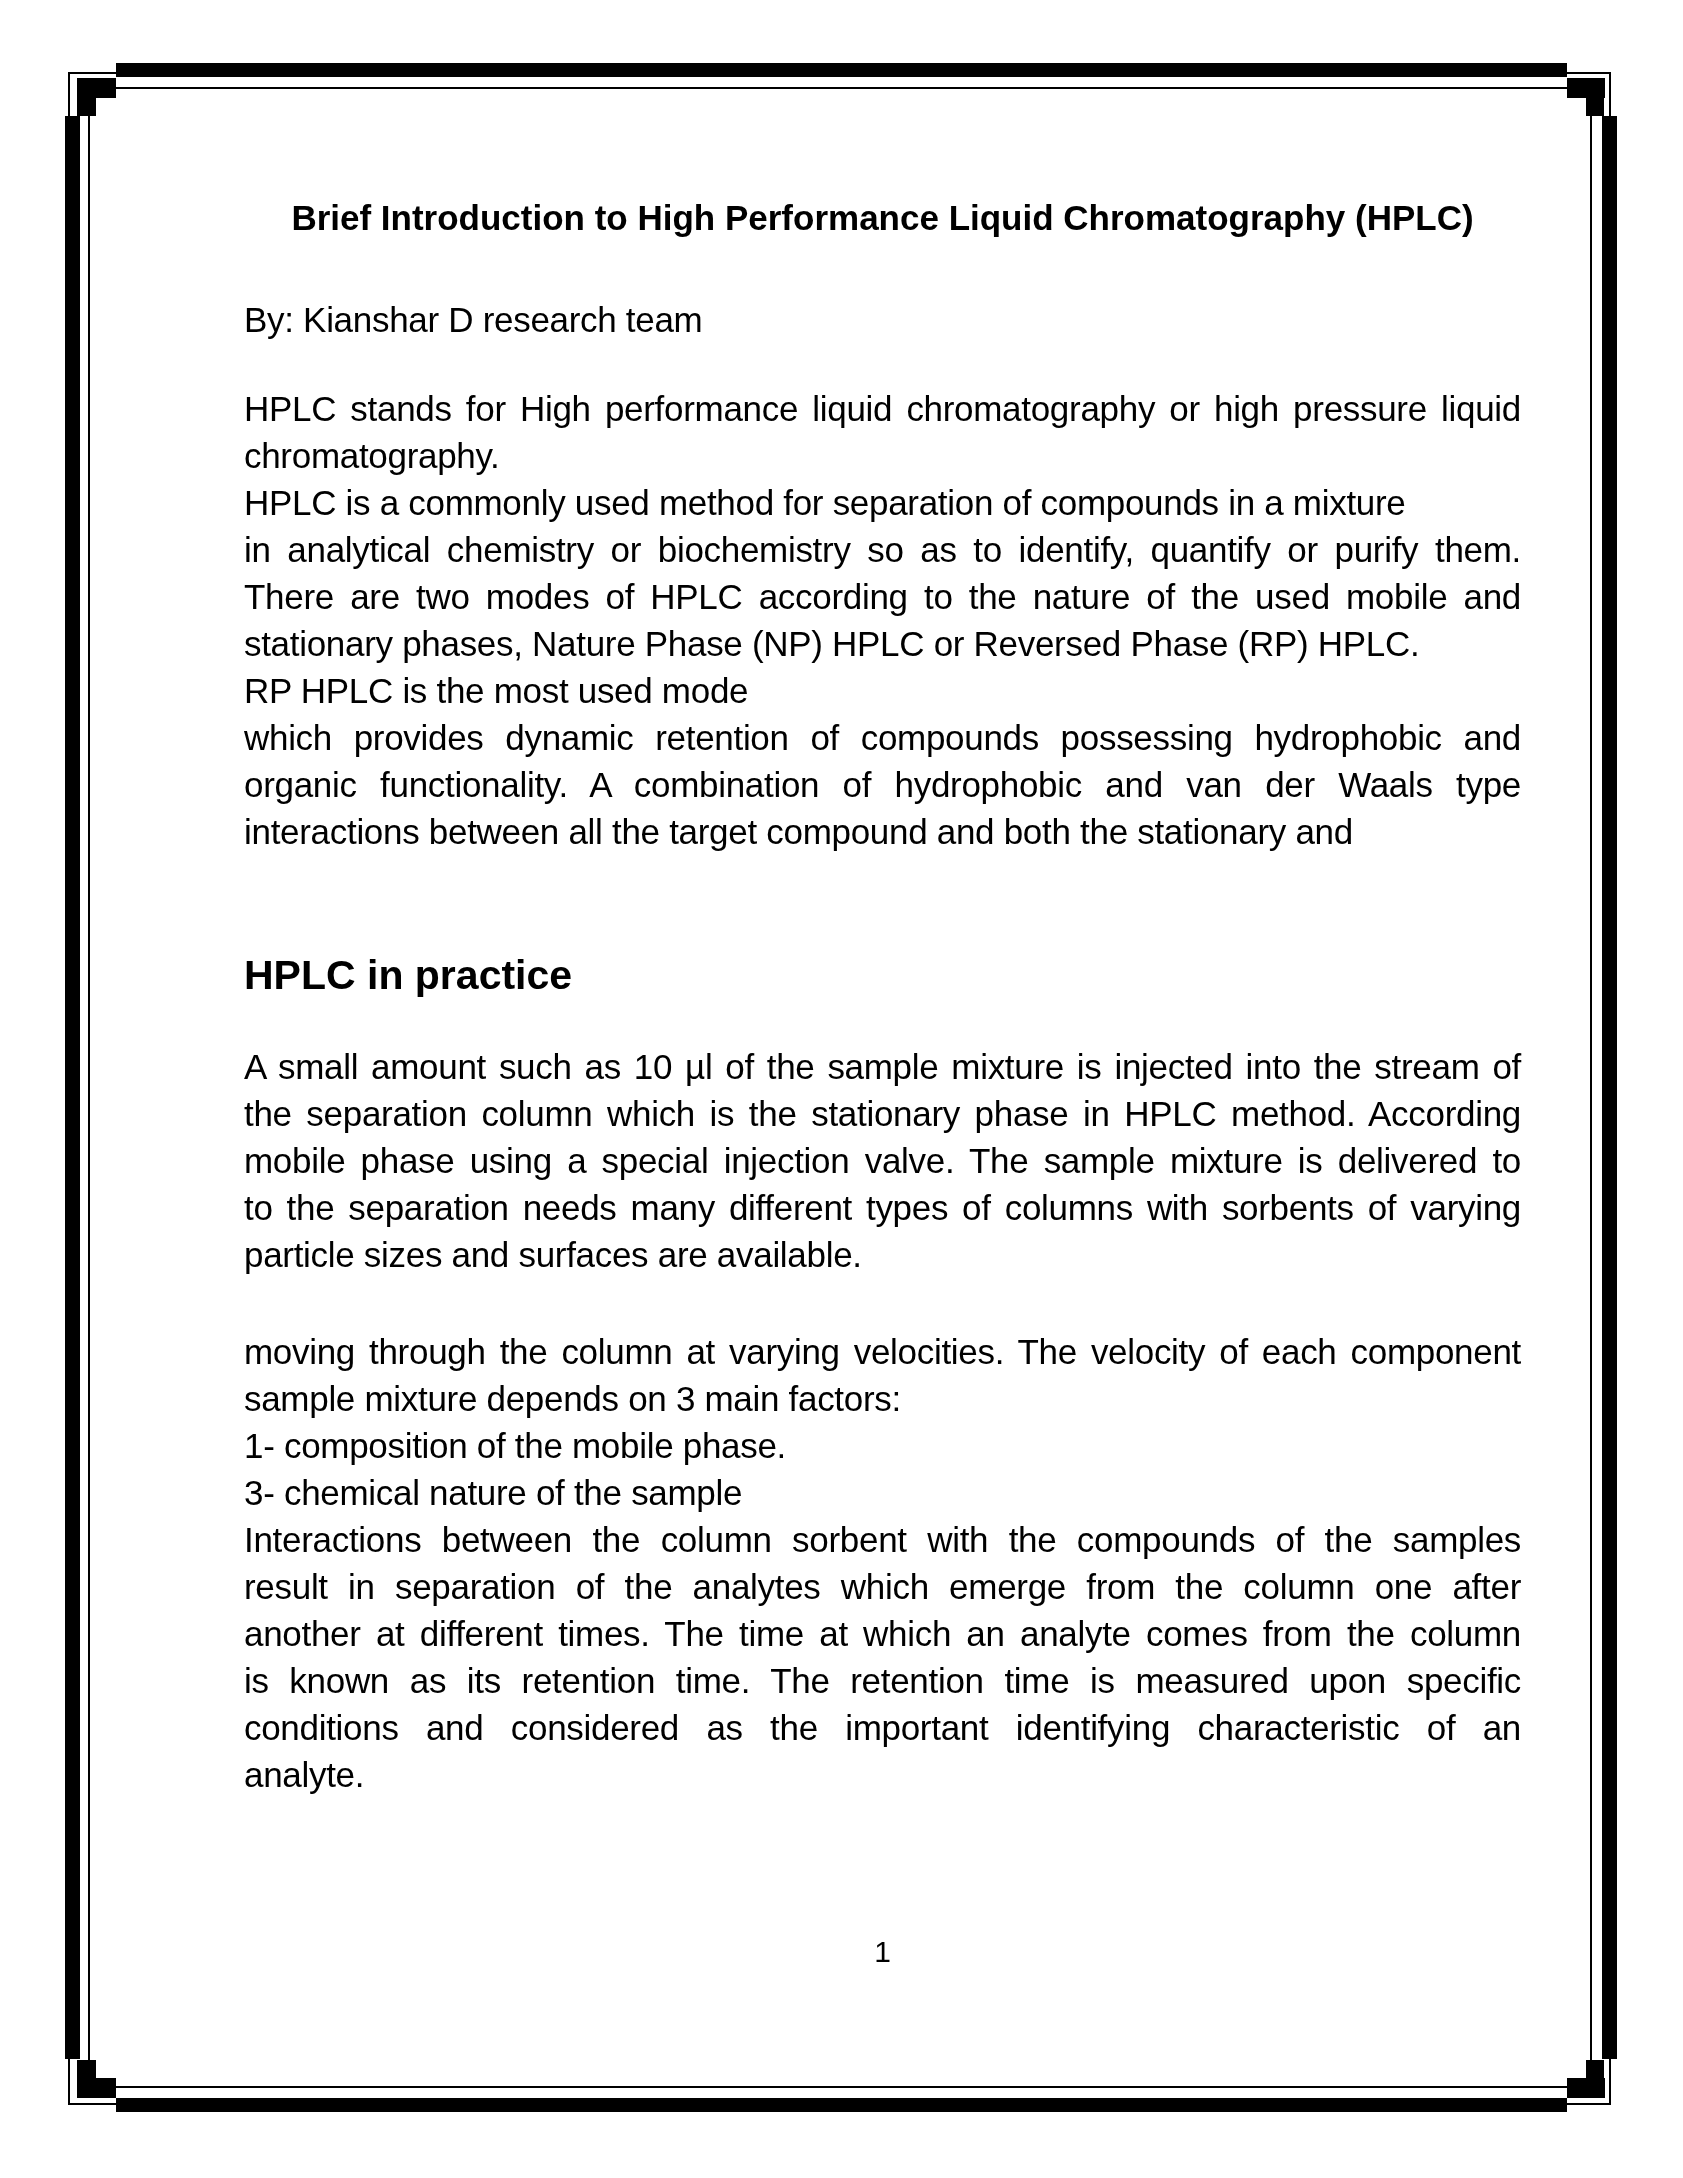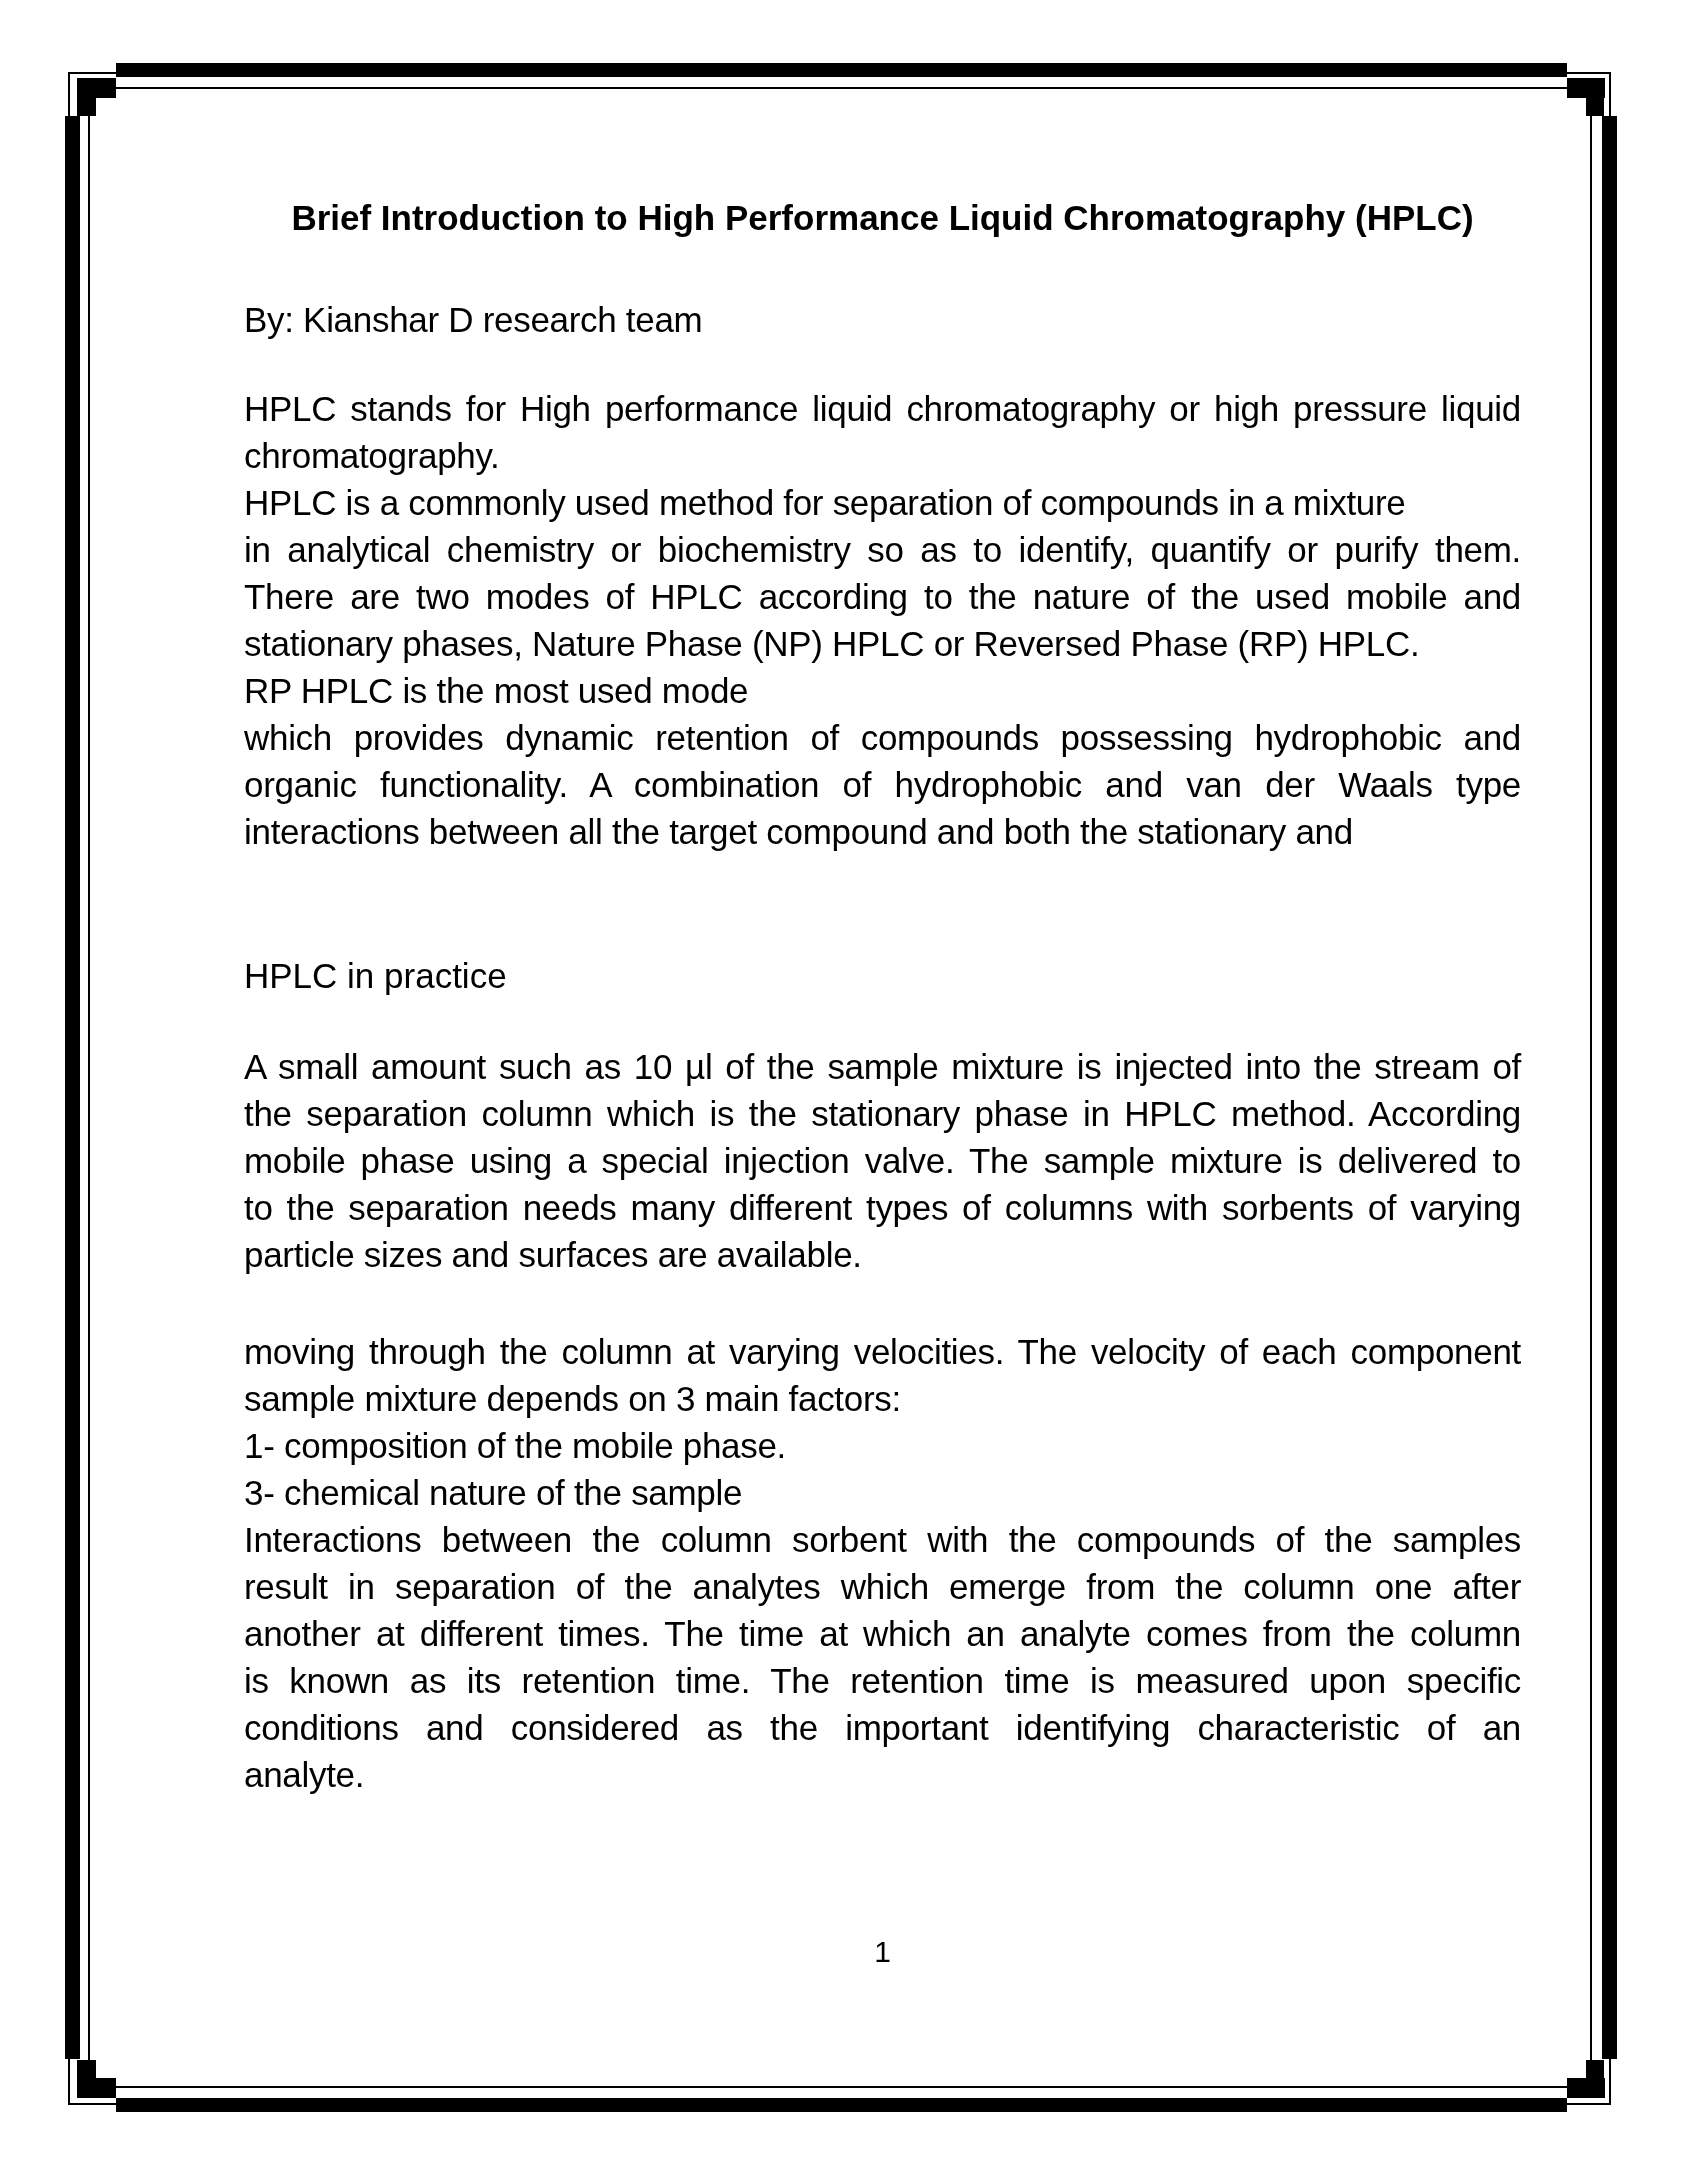--- a/index.html
+++ b/index.html
@@ -9,21 +9,21 @@
   }
   
   .abs{position:absolute;}
   .thin-rect{border:2px solid #000;background:transparent;}
   .bar{background:#000;}
   
   .col{position:absolute;left:200px;width:1277px;margin-left:44px;}
   .ln{height:47px;line-height:47px;font-size:35px;letter-spacing:-0.3px;white-space:normal;}
   .j{text-align:justify;text-align-last:justify;}
   .title{font-weight:bold;text-align:center;font-size:35px;line-height:47px;}
-  .heading{font-weight:normal;font-size:35px;line-height:47px;}
+  .heading{font-weight:bold;font-size:41px;line-height:47px;}
   .pgnum{text-align:center;font-size:30px;line-height:42px;}
 </style>
 </head>
 <body>
 
 <div>
   <div class="abs thin-rect" style="left:68px;top:72px;width:1539px;height:2029px;"></div>
   <div class="abs thin-rect" style="left:88px;top:87px;width:1500px;height:1997px;"></div>
 
   <div class="abs bar" style="left:116px;top:63px;width:1451px;height:14px;"></div>

